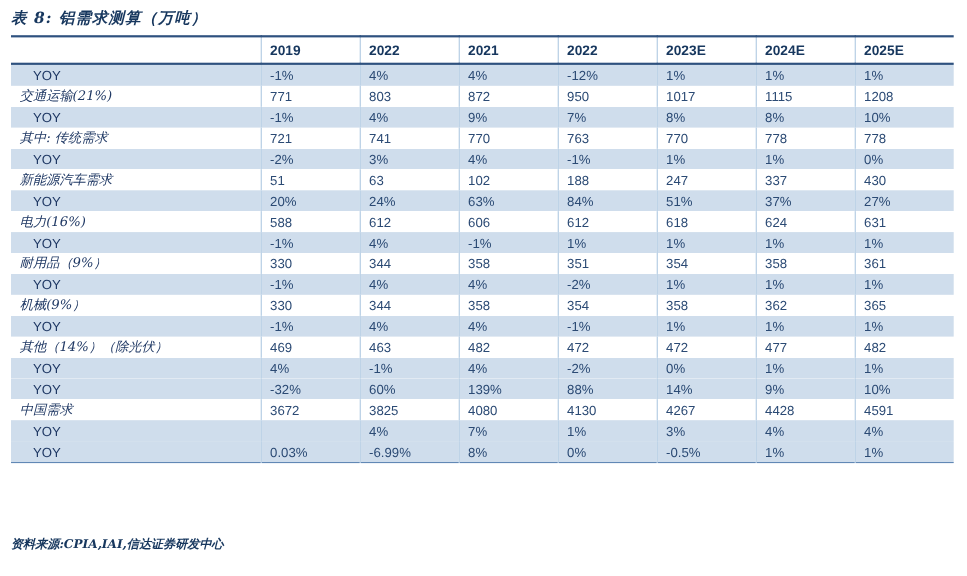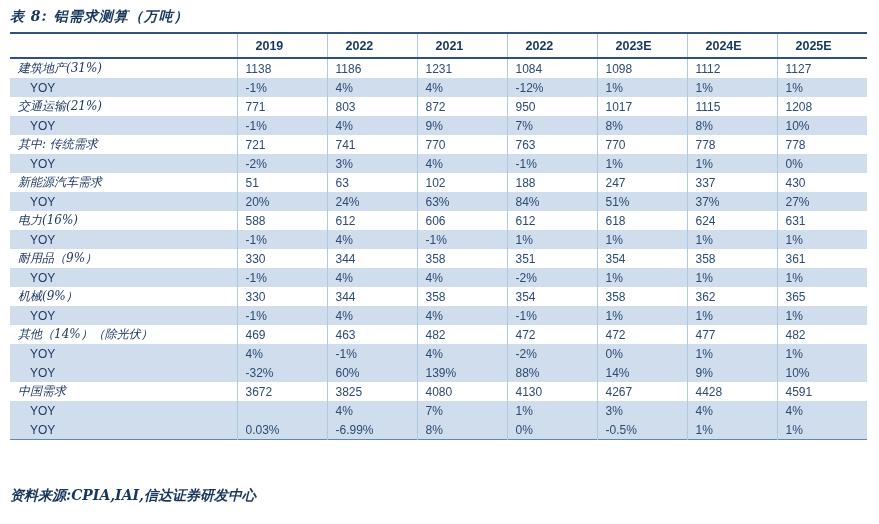--- a/index.html
+++ b/index.html
@@ -34,21 +34,21 @@
   table.demand thead tr{
     border-top:2px solid #2E517F;
     border-bottom:2px solid #2E517F;
   }
   table.demand th{
     height:23px;
     font-size:12.5px;
     font-weight:bold;
     color:#17375E;
     text-align:left;
-    padding:0 0 0 18px;
+    padding:0 0 0 8px;
     border-left:1px solid #AFC9E1;
     white-space:nowrap;
   }
   table.demand th.label-col{border-left:none;}
 
   table.demand td{
     height:19px;
     font-size:12px;
     color:#2B4A74;
     text-align:left;
@@ -69,21 +69,21 @@
     font-style:normal;
     padding-left:20px;
   }
   table.demand tbody{border-bottom:1.5px solid #6188B5;}
 
   .source-line{
     position:absolute;left:10px;top:487px;
     font-family:"DejaVu Serif", serif;
     font-style:italic;
     font-weight:bold;
-    font-size:14px;
+    font-size:11px;
     color:#17375E;
     white-space:nowrap;
   }
 </style>
 </head>
 <body>
 
 <div class="page">
 
   <div class="table-title">表 8:  铝需求测算（万吨）</div>
@@ -105,30 +105,20 @@
           <th>2019</th>
           <th>2022</th>
           <th>2021</th>
           <th>2022</th>
           <th>2023E</th>
           <th>2024E</th>
           <th>2025E</th>
         </tr>
     </thead>
     <tbody>
-        <tr>
-          <td class="label-col">建筑地产(31%)</td>
-          <td>1138</td>
-          <td>1186</td>
-          <td>1231</td>
-          <td>1084</td>
-          <td>1098</td>
-          <td>1112</td>
-          <td>1127</td>
-        </tr>
         <tr class="shaded">
           <td class="label-col">YOY</td>
           <td>-1%</td>
           <td>4%</td>
           <td>4%</td>
           <td>-12%</td>
           <td>1%</td>
           <td>1%</td>
           <td>1%</td>
         </tr>

